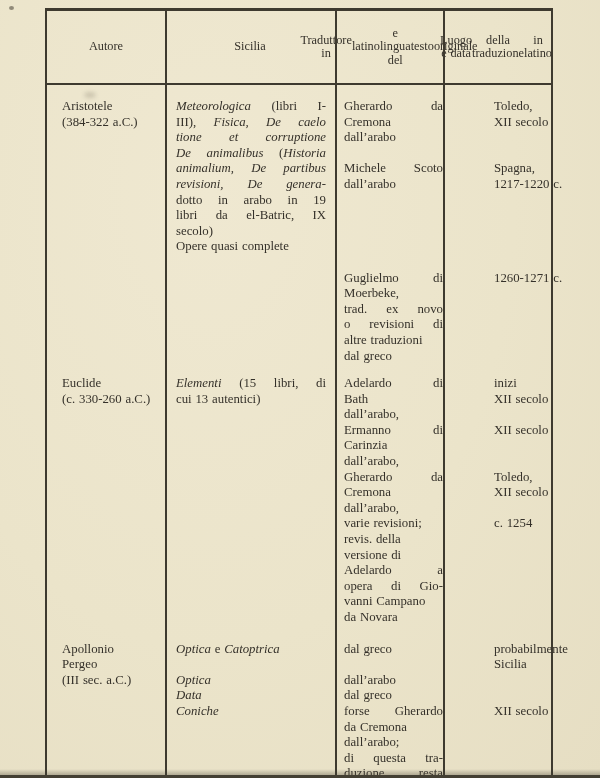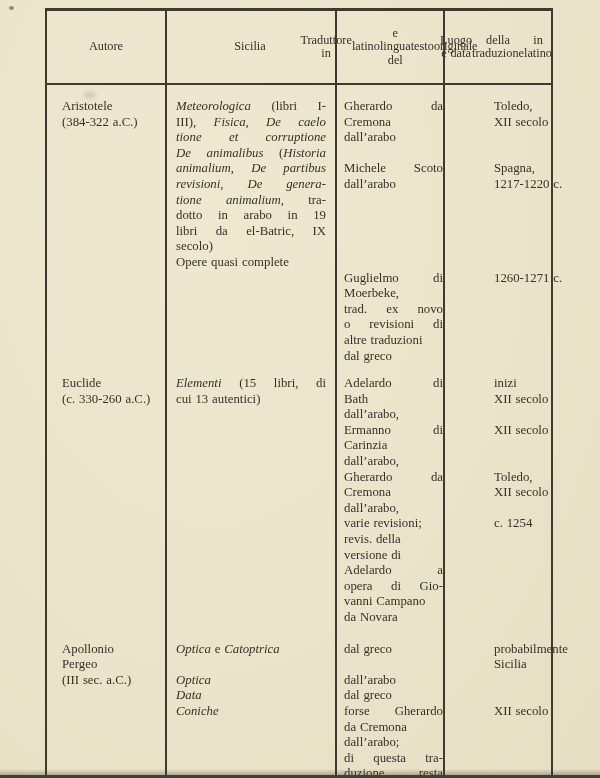--- a/index.html
+++ b/index.html
@@ -81,21 +81,20 @@
             <div class="tline">Aristotele</div>
             <div class="tline">(384-322 a.C.)</div>
           </div>
           <div class="cell">
             <div class="tline just"><span class="it">Meteorologica</span><span> (libri I-</span></div>
             <div class="tline just"><span>III), </span><span class="it">Fisica, De caelo</span></div>
             <div class="tline just"><span class="it">tione et corruptione</span></div>
             <div class="tline just"><span class="it">De animalibus</span><span> (</span><span class="it">Historia</span></div>
             <div class="tline just"><span class="it">animalium, De partibus</span></div>
             <div class="tline just"><span class="it">revisioni, De genera-</span></div>
-            <div class="tline just"><span class="it">tione animalium,</span><span> tra-</span></div>
             <div class="tline just"><span>dotto in arabo in 19</span></div>
             <div class="tline just"><span>libri da el-Batric, IX</span></div>
             <div class="tline">secolo)</div>
             <div class="tline">Opere quasi complete</div>
           </div>
           <div class="cell">
             <div class="tline just"><span>Gherardo da</span></div>
             <div class="tline">Cremona</div>
             <div class="tline">dall’arabo</div>
             <div class="tline">&nbsp;</div>

